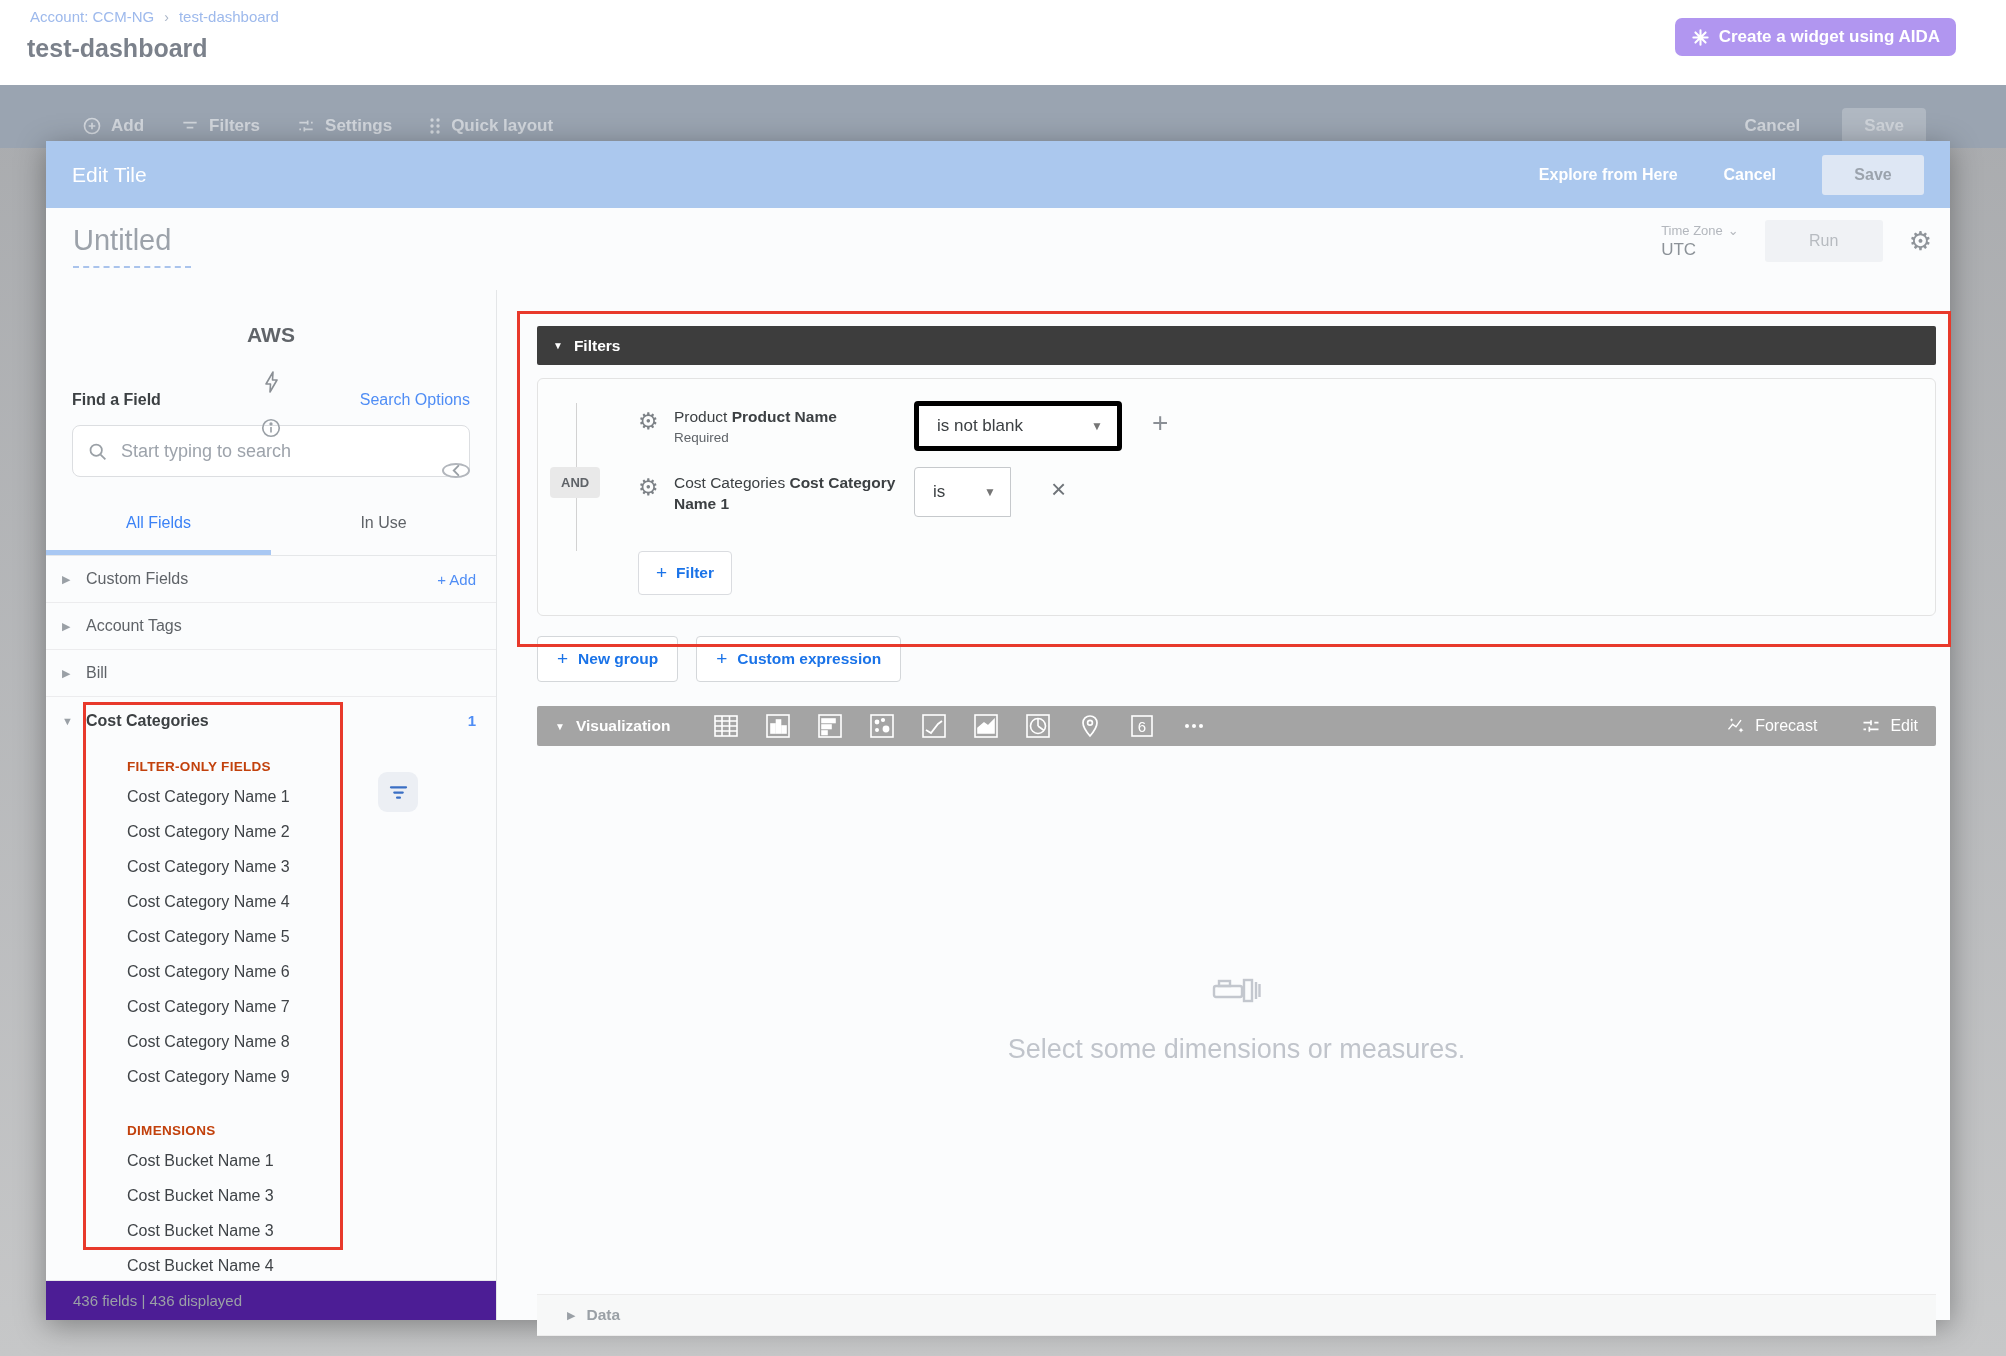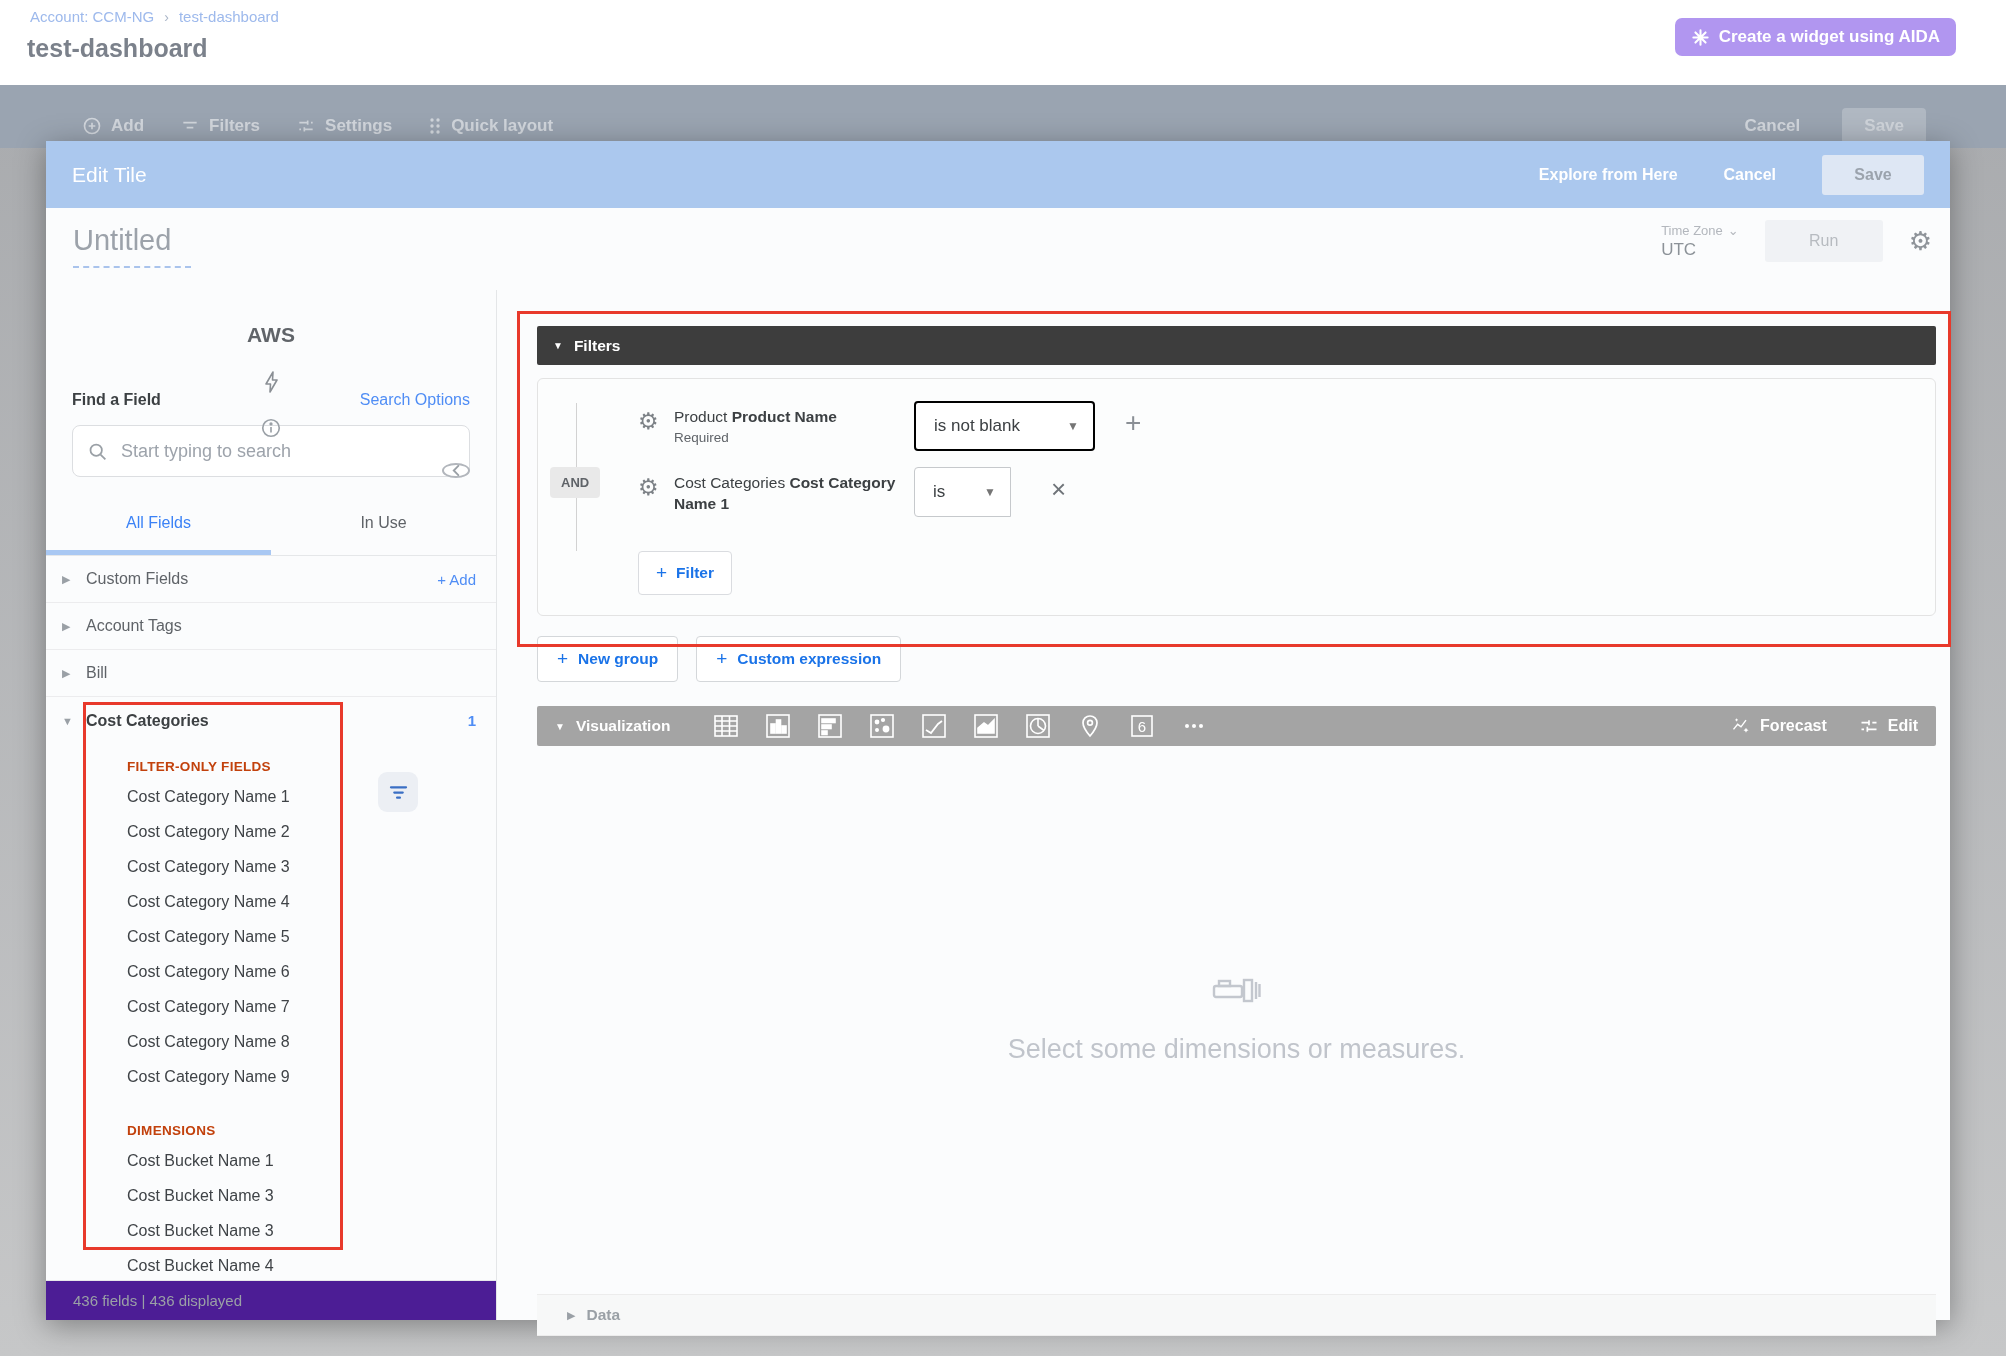--- a/index.html
+++ b/index.html
@@ -101,21 +101,21 @@
   .filter-container { margin-top:13px; border:1px solid #e3e3e3; border-radius:6px;
     position:relative; padding:22px 0 20px 0; background:#fcfdfd; }
   .rail { position:absolute; left:38px; top:24px; height:148px; border-left:1px solid #d2d2d2; }
   .and-chip { position:absolute; left:12px; top:88px; background:#e9e9e9; border-radius:4px;
     padding:8px 11px; font-size:13px; font-weight:bold; color:#5f6368; z-index:2; }
   .f-row { display:flex; align-items:flex-start; padding-left:100px; margin-bottom:16px; }
   .f-gear { font-size:23px; color:#7d8287; line-height:23px; margin-top:9px; width:36px; }
   .f-label { width:240px; padding-top:5px; }
   .f-label .l1 { font-size:15.5px; color:#3c4043; line-height:21px; }
   .f-label .note { font-size:13.5px; color:#5f6368; margin-top:3px; }
-  .op-dropdown { width:181px; height:50px; border:2px solid #000000; border-radius:4px; background:#fff;
+  .op-dropdown { width:208px; height:50px; border:5px solid #000000; border-radius:4px; background:#fff;
     display:flex; align-items:center; justify-content:space-between; padding:0 14px 0 18px;
     font-size:17px; color:#3c4043; cursor:pointer; }
   .op-caret { color:#757575; font-size:12px; }
   .op-select { width:97px; height:50px; border:1px solid #c6c9cc; border-radius:4px 0 0 4px; background:#fff;
     display:flex; align-items:center; justify-content:space-between; padding:0 14px 0 18px;
     font-size:17px; color:#3c4043; cursor:pointer; }
   .val-input { width:300px; height:50px; border:1px solid #c6c9cc; border-left:none; border-radius:0 4px 4px 0;
     font-size:17px; color:#3c4043; padding:0 16px; font-family:inherit; outline:none; background:#fff; }
   .val-input::placeholder { color:#9ca2aa; }
   .plus-icon { font-size:28px; color:#8a8f95; margin:8px 0 0 30px; font-weight:300; cursor:pointer; line-height:28px; }
@@ -129,21 +129,21 @@
   .outline-btn { display:inline-flex; align-items:center; gap:10px; border:1px solid #d4d7da; border-radius:4px;
     background:#fff; padding:11px 19px; color:#1a73e8; font-size:15.5px; font-weight:bold; cursor:pointer; }
   .outline-btn .p { font-size:19px; font-weight:normal; }
 
   .viz-bar { margin-top:24px; height:40px; background:#a4a4a4; border-radius:2px;
     display:flex; align-items:center; padding:0 18px; }
   .viz-bar .caret { color:#fff; font-size:10px; margin-right:11px; }
   .viz-bar .label { color:#fff; font-size:15.5px; font-weight:bold; }
   .viz-icons { display:flex; align-items:center; gap:25px; margin-left:42px; }
   .viz-ic { width:27px; height:27px; display:flex; align-items:center; justify-content:center; cursor:pointer; }
-  .viz-right { margin-left:auto; display:flex; align-items:flex-start; gap:32px;font-weight:bold; }
+  .viz-right { margin-left:auto; display:flex; align-items:flex-start; gap:44px; }
   .viz-right .vr-item { display:flex; align-items:center; gap:9px; color:#fff; font-size:16px; cursor:pointer; }
 
   .viz-empty { height:548px; display:flex; flex-direction:column; align-items:center; justify-content:center; }
   .empty-text { font-size:27px; color:#c0c4cb; margin-top:30px; }
 
   .data-row { height:42px; background:#f7f8f8; border-top:1px solid #ececec; border-bottom:1px solid #ececec;
     display:flex; align-items:center; padding-left:30px; gap:11px; cursor:pointer; }
   .data-row .arrow { color:#9aa0a6; font-size:11px; }
   .data-row .label { color:#9aa0a6; font-size:15.5px; font-weight:bold; }
 

